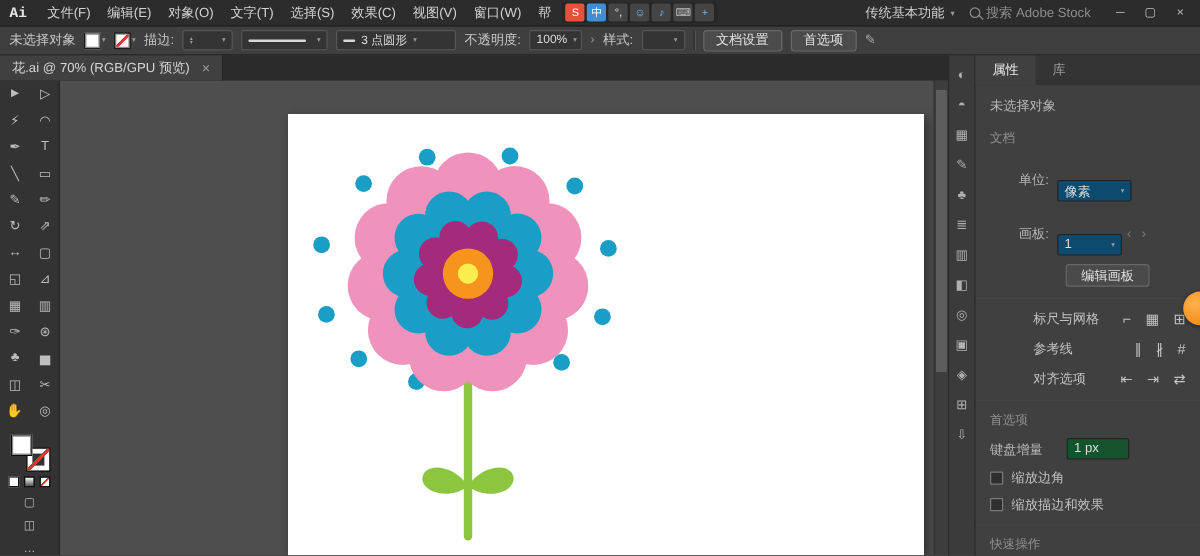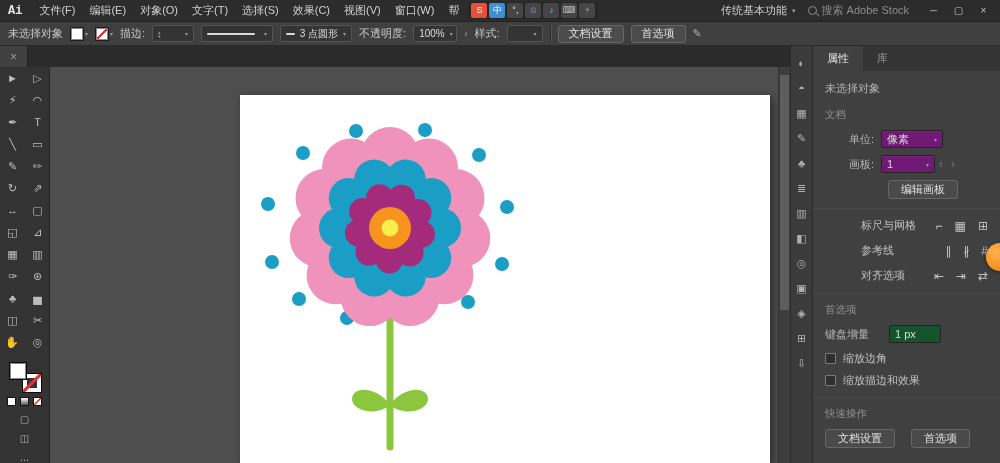--- a/index.html
+++ b/index.html
@@ -29,21 +29,21 @@
   .swatch { width:14px; height:14px; border:1px solid #1c1c1c; box-shadow:inset 0 0 0 1px #8a8a8a; background:#fff; }
   .swatch.stroke { background:linear-gradient(135deg,#fff 42%,#d33 44%,#d33 56%,#fff 58%); }
   .mini-caret { font-size:6px; color:#9a9a9a; }
   .dropdown { height:17px; background:#343434; border:1px solid #555; border-radius:2px; display:flex; align-items:center; gap:5px; padding:0 5px; color:#ddd; font-size:10px; white-space:nowrap; }
   .dd-caret { font-size:6px; color:#999; }
   .stepper { width:42px; justify-content:flex-end; }
   .stepper-arrows { display:flex; flex-direction:column; line-height:4px; margin-right:auto; }
   .stepper-arrows i { font-style:normal; font-size:5px; color:#999; }
   .profile { width:72px; justify-content:space-between; }
   .brush-line { width:48px; height:2px; background:#d8d8d8; border-radius:1px; }
-  .brushdd { width:72px; }
+  .brushdd { width:100px; }
   .brush-dot { width:10px; height:2px; background:#d8d8d8; border-radius:2px; }
   .opacity { width:44px; justify-content:space-between; }
   .flyout { color:#9a9a9a; font-size:10px; }
   .styledd { width:36px; justify-content:flex-end; }
   .vsep { width:1px; height:16px; background:#2c2c2c; box-shadow:1px 0 0 #575757; }
   .btn { height:18px; padding:0 10px; background:#4b4b4b; border:1px solid #686868; border-radius:3px; color:#e2e2e2; font-size:11px; font-family:inherit; display:flex; align-items:center; cursor:default; }
   .cb-endicon { color:#a8a8a8; font-size:11px; }
 
   
   .tabbar { position:absolute; left:0; top:46px; width:790px; height:21px; background:#2b2b2b; display:flex; align-items:stretch; z-index:20; }
@@ -80,21 +80,21 @@
   .props { position:absolute; left:812px; top:46px; width:188px; bottom:0; background:#404040; border-left:1px solid #2a2a2a; }
   .props-header { height:25px; background:#343434; display:flex; align-items:flex-end; }
   .ptab { padding:5px 14px 5px; }
   .ptab.active { background:#404040; color:#e8e8e8; }
   .ptab.inactive { color:#9a9a9a; }
   .props-body { padding:8px 12px 0; }
   .no-sel { color:#b5b5b5; margin:2px 0 12px; }
   .sec-title { color:#8f8f8f; font-size:10.5px; margin:2px 0 8px; }
   .prow { display:flex; align-items:center; margin-bottom:7px; }
   .plabel { width:56px; text-align:right; padding-right:7px; color:#b5b5b5; white-space:nowrap; }
-  .pselect { height:18px; width:62px; background:#701a75; border:1px solid #232323; box-shadow:inset 0 1px 0 rgba(255,255,255,0.05); border-radius:2px; display:flex; align-items:center; justify-content:space-between; padding:0 5px; color:#ddd; }
+  .pselect { height:18px; width:62px; background:#0c4a6e; border:1px solid #232323; box-shadow:inset 0 1px 0 rgba(255,255,255,0.05); border-radius:2px; display:flex; align-items:center; justify-content:space-between; padding:0 5px; color:#ddd;margin-top:20px; }
   .pselect.small { width:54px; }
   .ab-nav { color:#777; font-size:12px; padding:0 4px; }
   .edit-ab-row { display:flex; margin:2px 0 8px 63px; }
   .pbtn { height:19px; padding:0 12px; background:#4a4a4a; border:1px solid #676767; border-radius:3px; color:#e0e0e0; font-size:11px; font-family:inherit; display:flex; align-items:center; cursor:default; }
   .hr { height:1px; background:#2f2f2f; border-bottom:1px solid #4b4b4b; margin:9px -12px; }
   .irow { display:flex; align-items:center; margin-bottom:10px;margin-left:36px; }
   .ilabel { color:#c0c0c0; white-space:nowrap; }
   .iicons { margin-left:auto; display:flex; gap:12px; }
   .pic { color:#c2c2c2; font-size:12px; cursor:default; }
   .pinput { width:52px; height:18px; background:#14532d; border:1px solid #232323; border-radius:2px; color:#ddd; font-size:11px; font-family:inherit; padding:0 5px; }
@@ -188,20 +188,21 @@
     <span class="dd-caret">▾</span>
   </span>
   <span class="vsep"></span>
   <button class="btn">文档设置</button>
   <button class="btn">首选项</button>
   <span class="cb-endicon">✎</span>
 </div>
 
 <div class="tabbar">
   <div class="doc-tab">
+    <span>花.ai @ 70% (RGB/GPU 预览)</span>
     <span class="tab-close">×</span>
   </div>
 </div>
 
 <div class="toolbar">
   <div class="tool-grid" id="tool-grid">
       <div class="tool">►</div>
       <div class="tool">▷</div>
       <div class="tool">⚡</div>
       <div class="tool">◠</div>

